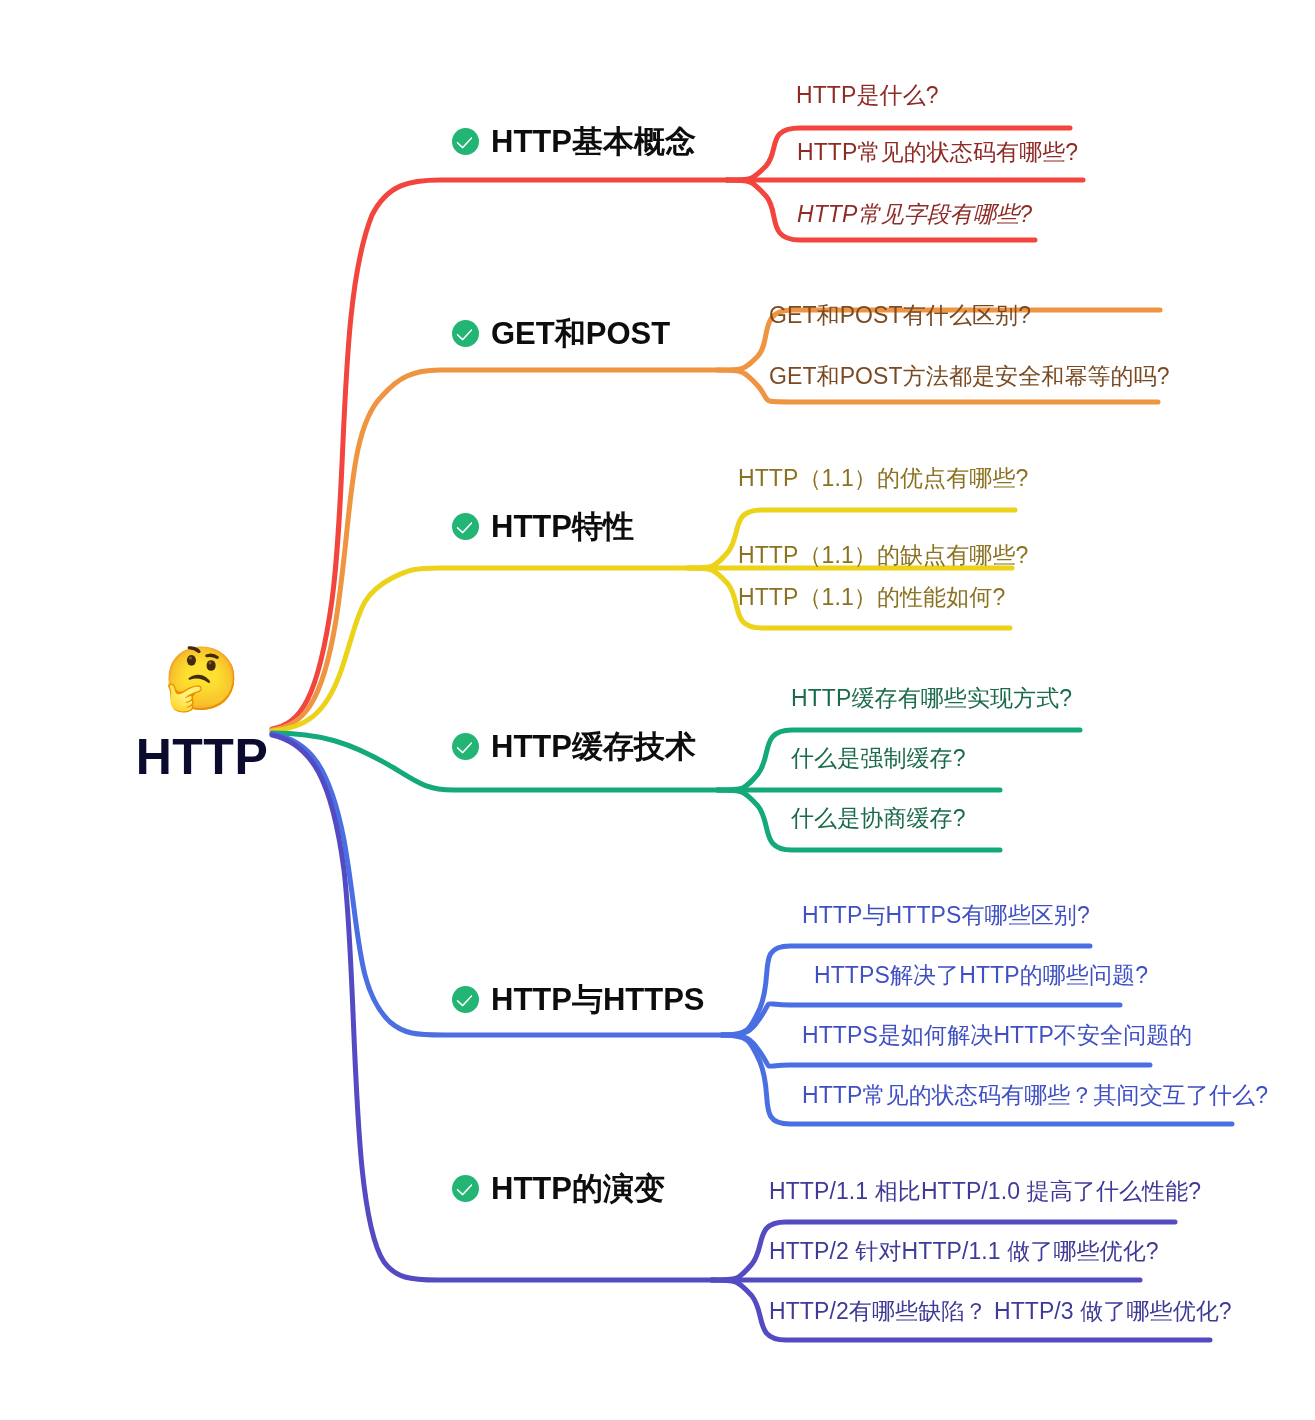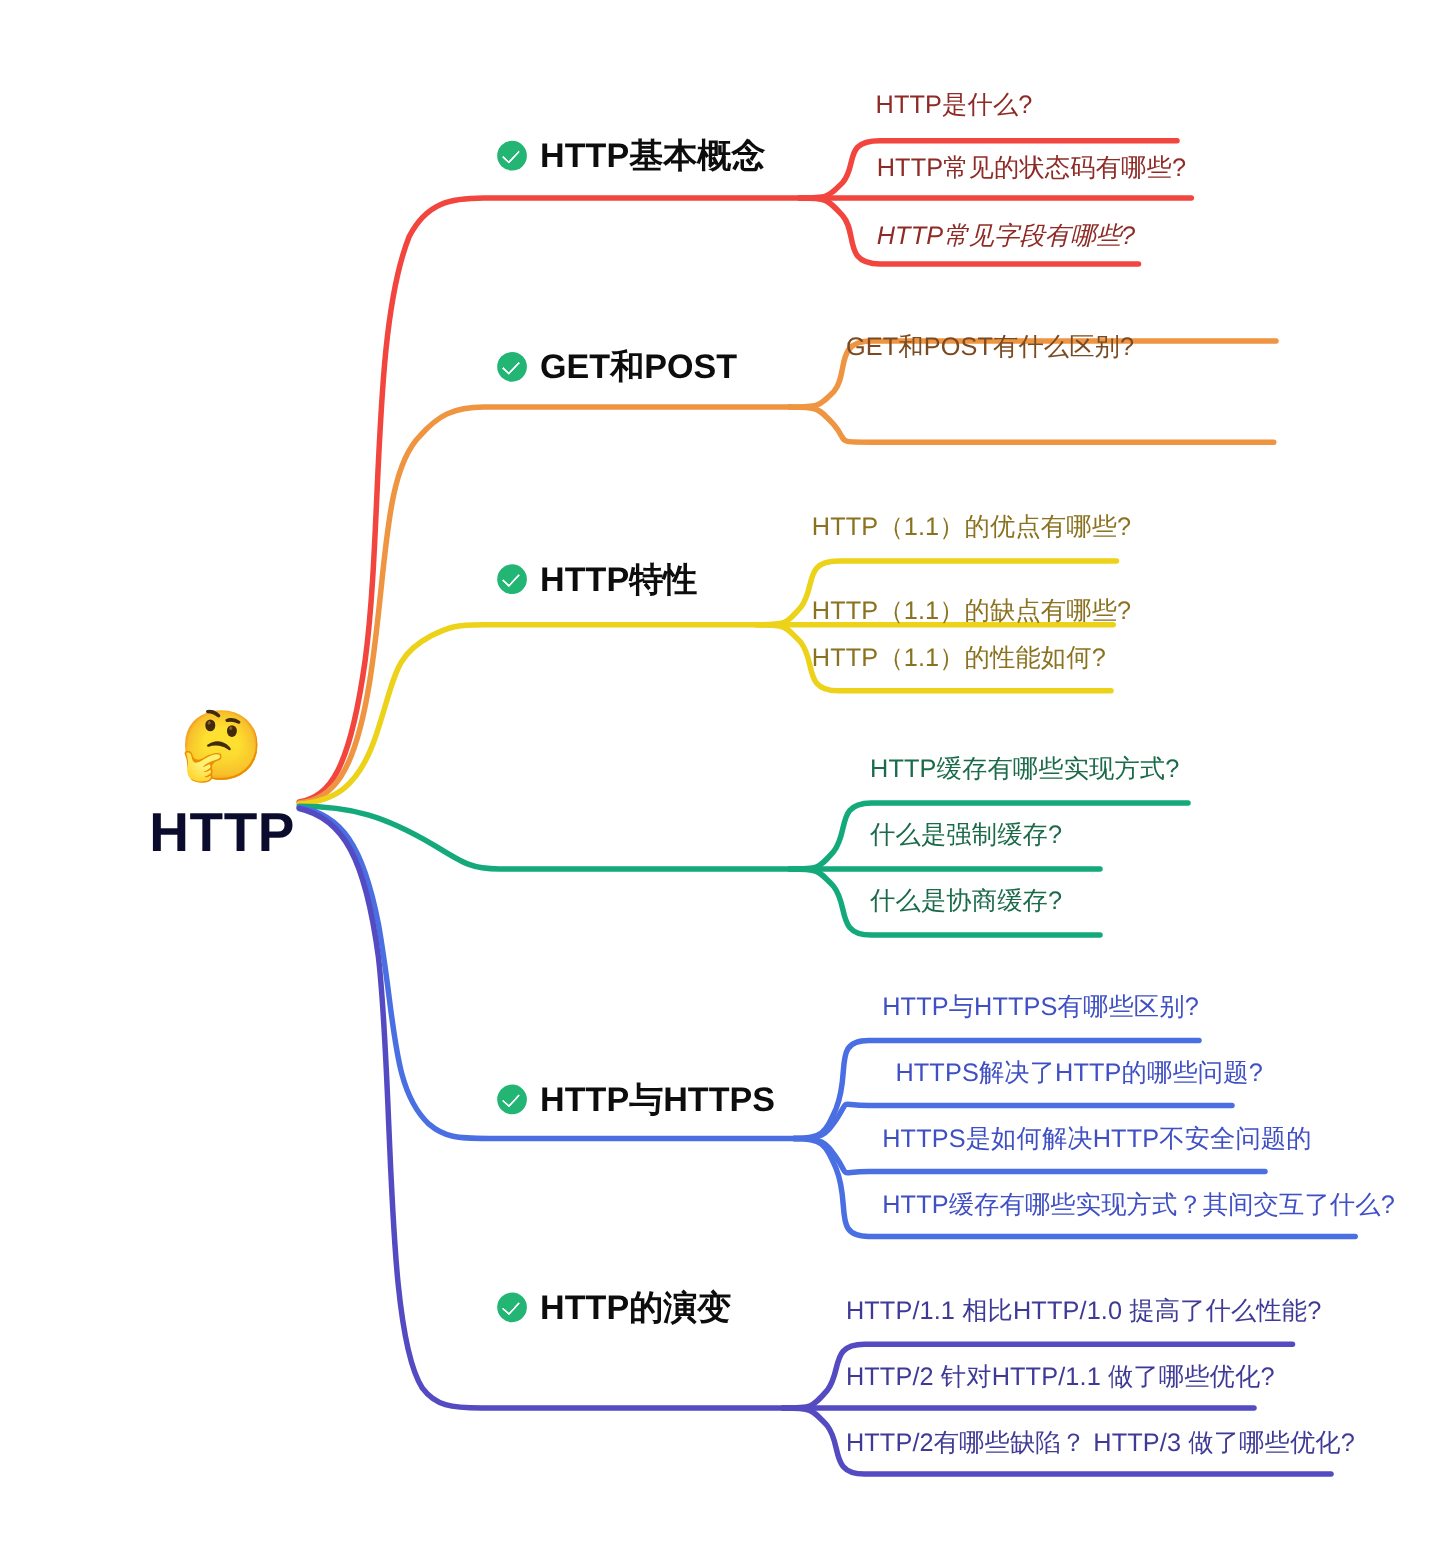--- a/index.html
+++ b/index.html
@@ -163,35 +163,42 @@
     <span>HTTP常见字段有哪些?</span>
   </div>
 
   <div class="node branch-label" style="left:452px; top:318px;">
     <span class="check-icon"></span>
     <span>GET和POST</span>
   </div>
   <div class="node leaf-label c-orange" style="left:769px; top:304px;">
     <span>GET和POST有什么区别?</span>
   </div>
+  <div class="node leaf-label c-orange" style="left:769px; top:365px;">
+    <span>GET和POST方法都是安全和幂等的吗?</span>
+  </div>
 
   <div class="node branch-label" style="left:452px; top:511px;">
     <span class="check-icon"></span>
     <span>HTTP特性</span>
   </div>
   <div class="node leaf-label c-yellow" style="left:738px; top:467px;">
     <span>HTTP（1.1）的优点有哪些?</span>
   </div>
   <div class="node leaf-label c-yellow" style="left:738px; top:544px;text-align:center;">
     <span>HTTP（1.1）的缺点有哪些?</span>
   </div>
   <div class="node leaf-label c-yellow" style="left:738px; top:586px;">
     <span>HTTP（1.1）的性能如何?</span>
   </div>
 
+  <div class="node branch-label" style="left:452px; top:731px;">
+    <span class="check-icon"></span>
+    <span>HTTP缓存技术</span>
+  </div>
   <div class="node leaf-label c-green" style="left:791px; top:687px;">
     <span>HTTP缓存有哪些实现方式?</span>
   </div>
   <div class="node leaf-label c-green" style="left:791px; top:747px;">
     <span>什么是强制缓存?</span>
   </div>
   <div class="node leaf-label c-green" style="left:791px; top:807px;">
     <span>什么是协商缓存?</span>
   </div>
 
@@ -202,21 +209,21 @@
   <div class="node leaf-label c-blue" style="left:802px; top:904px;">
     <span>HTTP与HTTPS有哪些区别?</span>
   </div>
   <div class="node leaf-label c-blue" style="left:802px; top:964px;margin-left:12px;">
     <span>HTTPS解决了HTTP的哪些问题?</span>
   </div>
   <div class="node leaf-label c-blue" style="left:802px; top:1024px;">
     <span>HTTPS是如何解决HTTP不安全问题的</span>
   </div>
   <div class="node leaf-label c-blue" style="left:802px; top:1084px;">
-    <span>HTTP缓存有哪些实现方式？其间交互了什么?</span>
+    <span>HTTP常见的状态码有哪些？其间交互了什么?</span>
   </div>
 
   <div class="node branch-label" style="left:452px; top:1173px;">
     <span class="check-icon"></span>
     <span>HTTP的演变</span>
   </div>
   <div class="node leaf-label c-purple" style="left:769px; top:1180px;">
     <span>HTTP/1.1 相比HTTP/1.0 提高了什么性能?</span>
   </div>
   <div class="node leaf-label c-purple" style="left:769px; top:1240px;">

